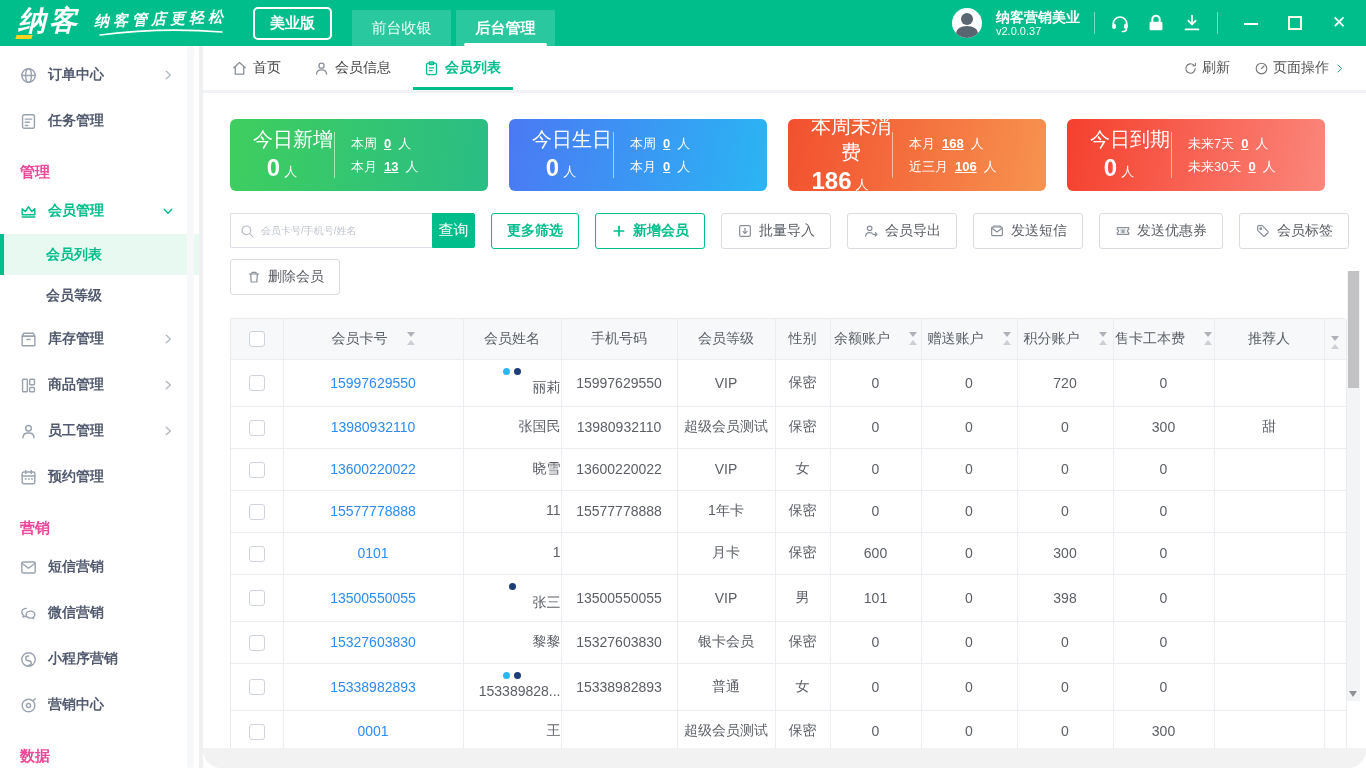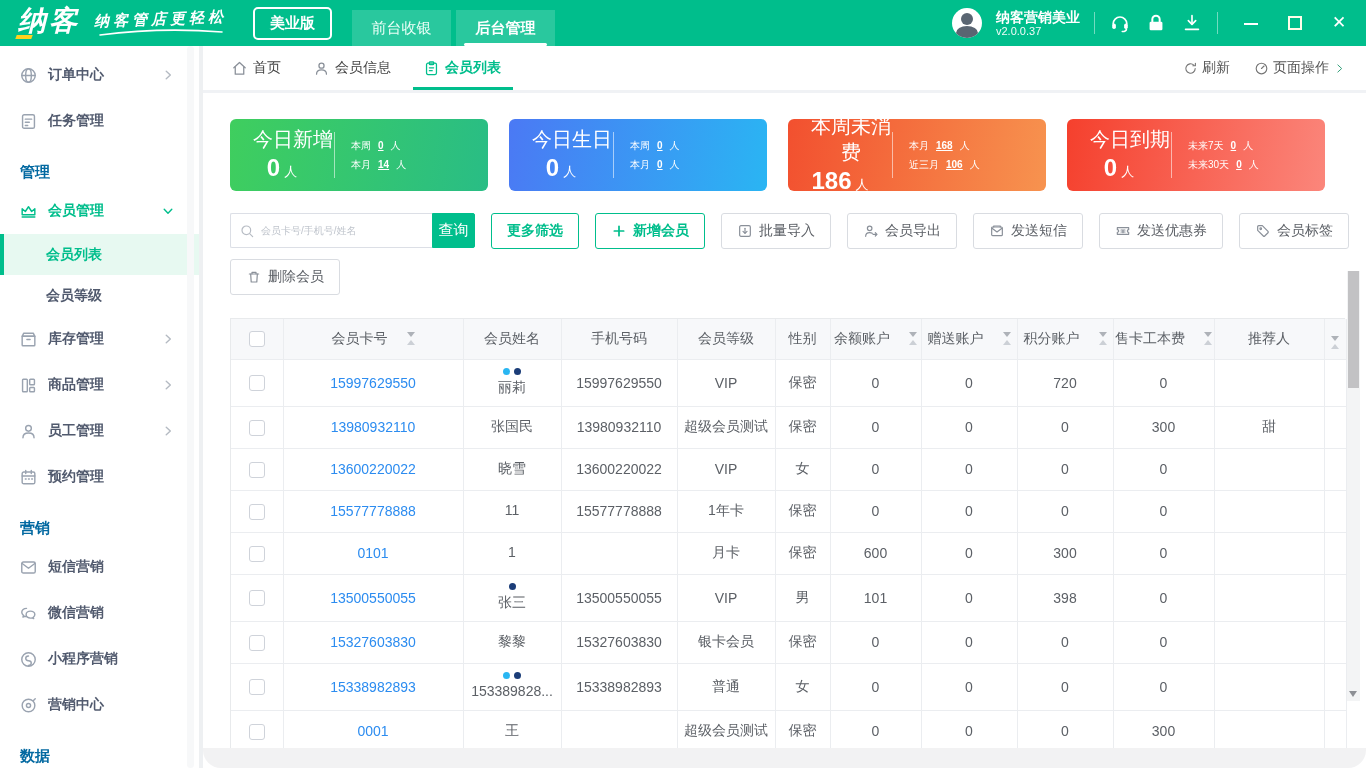--- a/index.html
+++ b/index.html
@@ -36,21 +36,21 @@
 
   
   .main { display:flex; height:722px; }
   .sidebar { width:203px; background:#fff; border-right:4px solid #eef0f2; position:relative; overflow:hidden; padding-top:6px; flex:none; }
   .sb-track { position:absolute; top:0; right:5px; width:7px; height:100%; background:#f7f8f9; border-radius:4px; }
   .sb-item { height:46px; display:flex; align-items:center; padding:0 14px 0 19px; cursor:pointer; font-weight:bold; color:#515a6e; position:relative; }
   .sb-item .icn { width:19px; height:19px; color:#9aa3b0; margin-right:10px; flex:none; }
   .sb-item .arr { margin-left:auto; width:14px; height:14px; color:#b4bac2; }
   .sb-item.green { color:#00be8c; }
   .sb-item.green .icn, .sb-item.green .arr { color:#00be8c; }
-  .sb-section { height:44px; display:flex; align-items:center; padding:12px 0 0 20px; font-size:15px; font-weight:bold; color:#0369a1; cursor:default; }
+  .sb-section { height:44px; display:flex; align-items:center; padding:12px 0 0 20px; font-size:15px; font-weight:bold; color:#ec4899; cursor:default; }
   .sb-sub { height:41px; display:flex; align-items:center; padding-left:46px; font-weight:bold; color:#515a6e; cursor:pointer; position:relative; }
   .sb-sub.active { background:#e7f9f1; color:#00be8c; }
   .sb-sub.active::before { content:""; position:absolute; left:0; top:0; bottom:0; width:4px; background:#00be8c; }
 
   .content { flex:1; position:relative; background:#fff; overflow:hidden;border-radius:18px; }
   
   .pagetabs { height:47px; display:flex; align-items:center; padding:0 20px 0 28px; border-bottom:3px solid #f0f2f5; background:#fff; }
   .ptab { display:flex; align-items:center; gap:5px; margin-right:32px; cursor:pointer; color:#444; height:100%; position:relative; }
   .ptab .icn { width:17px; height:17px; color:#8a9099; }
   .ptab.active { color:#00be8c; font-weight:bold; }
@@ -62,21 +62,21 @@
   .pt-act .arr { width:13px; height:13px; color:#2f9c77; }
 
   
   .cards { display:flex; gap:21px; padding:26px 0 0 27px; }
   .card { width:258px; height:72px; border-radius:6px; color:#fff; display:flex; align-items:center; cursor:default; }
   .card .left { width:104px; text-align:center; line-height:1.3; }
   .card .left .t { font-size:20px;padding-left:22px; }
   .card .left .v { font-size:24px; font-weight:bold; }
   .card .left .u { font-size:13px; font-weight:normal; margin-left:4px; }
   .card .vdiv { width:1px; height:46px; background:rgba(255,255,255,.55); }
-  .card .right { flex:1; padding-left:16px; display:flex; flex-direction:column; gap:5px; font-size:10px; }
+  .card .right { flex:1; padding-left:16px; display:flex; flex-direction:column; gap:5px; font-size:13px; }
   .card .right .row { display:flex; align-items:center; gap:7px; }
   .card .right .num { font-weight:bold; text-decoration:underline; cursor:pointer; }
 
   
   .toolbar { display:flex; gap:16px; padding:22px 0 0 27px; flex-wrap:nowrap; }
   .searchbox { display:flex; }
   .searchbox .inp { width:202px; height:35px; border:1px solid #dcdfe6; border-right:none; border-radius:2px 0 0 2px; display:flex; align-items:center; padding:0 8px; gap:6px; background:#fff; }
   .searchbox .inp input { border:none; outline:none; flex:1; font-size:10px; color:#333; font-family:inherit; background:transparent; }
   .searchbox .inp input::placeholder { color:#bfc4cc; }
   .searchbox .icn { width:16px; height:16px; color:#b7bcc4; flex:none; }
@@ -96,21 +96,21 @@
   td { height:42px; font-size:14px; background:#fff; }
   tr.tall td { height:47px; }
   .th-in { display:inline-flex; align-items:center; gap:19px; }
   .sort { display:inline-flex; flex-direction:column; gap:3px; cursor:pointer; }
   .sort .t { width:0; height:0; border-left:4px solid transparent; border-right:4px solid transparent; border-top:5px solid #aeb2b8; }
   .sort .b { width:0; height:0; border-left:4px solid transparent; border-right:4px solid transparent; border-bottom:5px solid #ccd0d6; }
   .cb { display:inline-block; width:16px; height:16px; border:1px solid #cfd3da; border-radius:3px; background:#fff; vertical-align:middle; cursor:pointer; }
   .cardno { color:#2c8cf0; cursor:pointer; }
   .dots { display:flex; justify-content:center; gap:4px; height:9px; margin-bottom:2px; }
   .dot { width:7px; height:7px; border-radius:50%; }
-  .namecell { line-height:1.25; }
+  .namecell { line-height:1.25;text-align:right; }
 
   
   .vscroll { position:absolute; right:6px; top:225px; width:13px; height:430px; background:#f3f4f5; }
   .vscroll .thumb { position:absolute; top:0; left:1px; width:11px; height:117px; background:#c2c2c4; }
   .vscroll .arrowdn { position:absolute; bottom:4px; left:2px; width:0; height:0; border-left:4.5px solid transparent; border-right:4.5px solid transparent; border-top:6px solid #8d9095; }
   .hfooter { position:absolute; left:0; right:0; bottom:0; height:20px; background:#f2f2f3; }
 
   .icn svg { width:100%; height:100%; display:block; fill:none; stroke:currentColor; stroke-width:1.8; stroke-linecap:round; stroke-linejoin:round; }
 </style>
 </head>
@@ -386,21 +386,21 @@
             </div>
             <div class="vdiv"></div>
             <div class="right">
               <div class="row">
                 <span>本周</span>
                 <span class="num">0</span>
                 <span>人</span>
               </div>
               <div class="row">
                 <span>本月</span>
-                <span class="num">14</span>
+                <span class="num">13</span>
                 <span>人</span>
               </div>
             </div>
           </div>
           <div class="card" style="background: linear-gradient(100deg, rgb(75, 121, 244), rgb(42, 181, 243));">
             <div class="left">
               <div class="t">今日生日</div>
               <div class="v">0<span class="u">人</span></div>
             </div>
             <div class="vdiv"></div>

